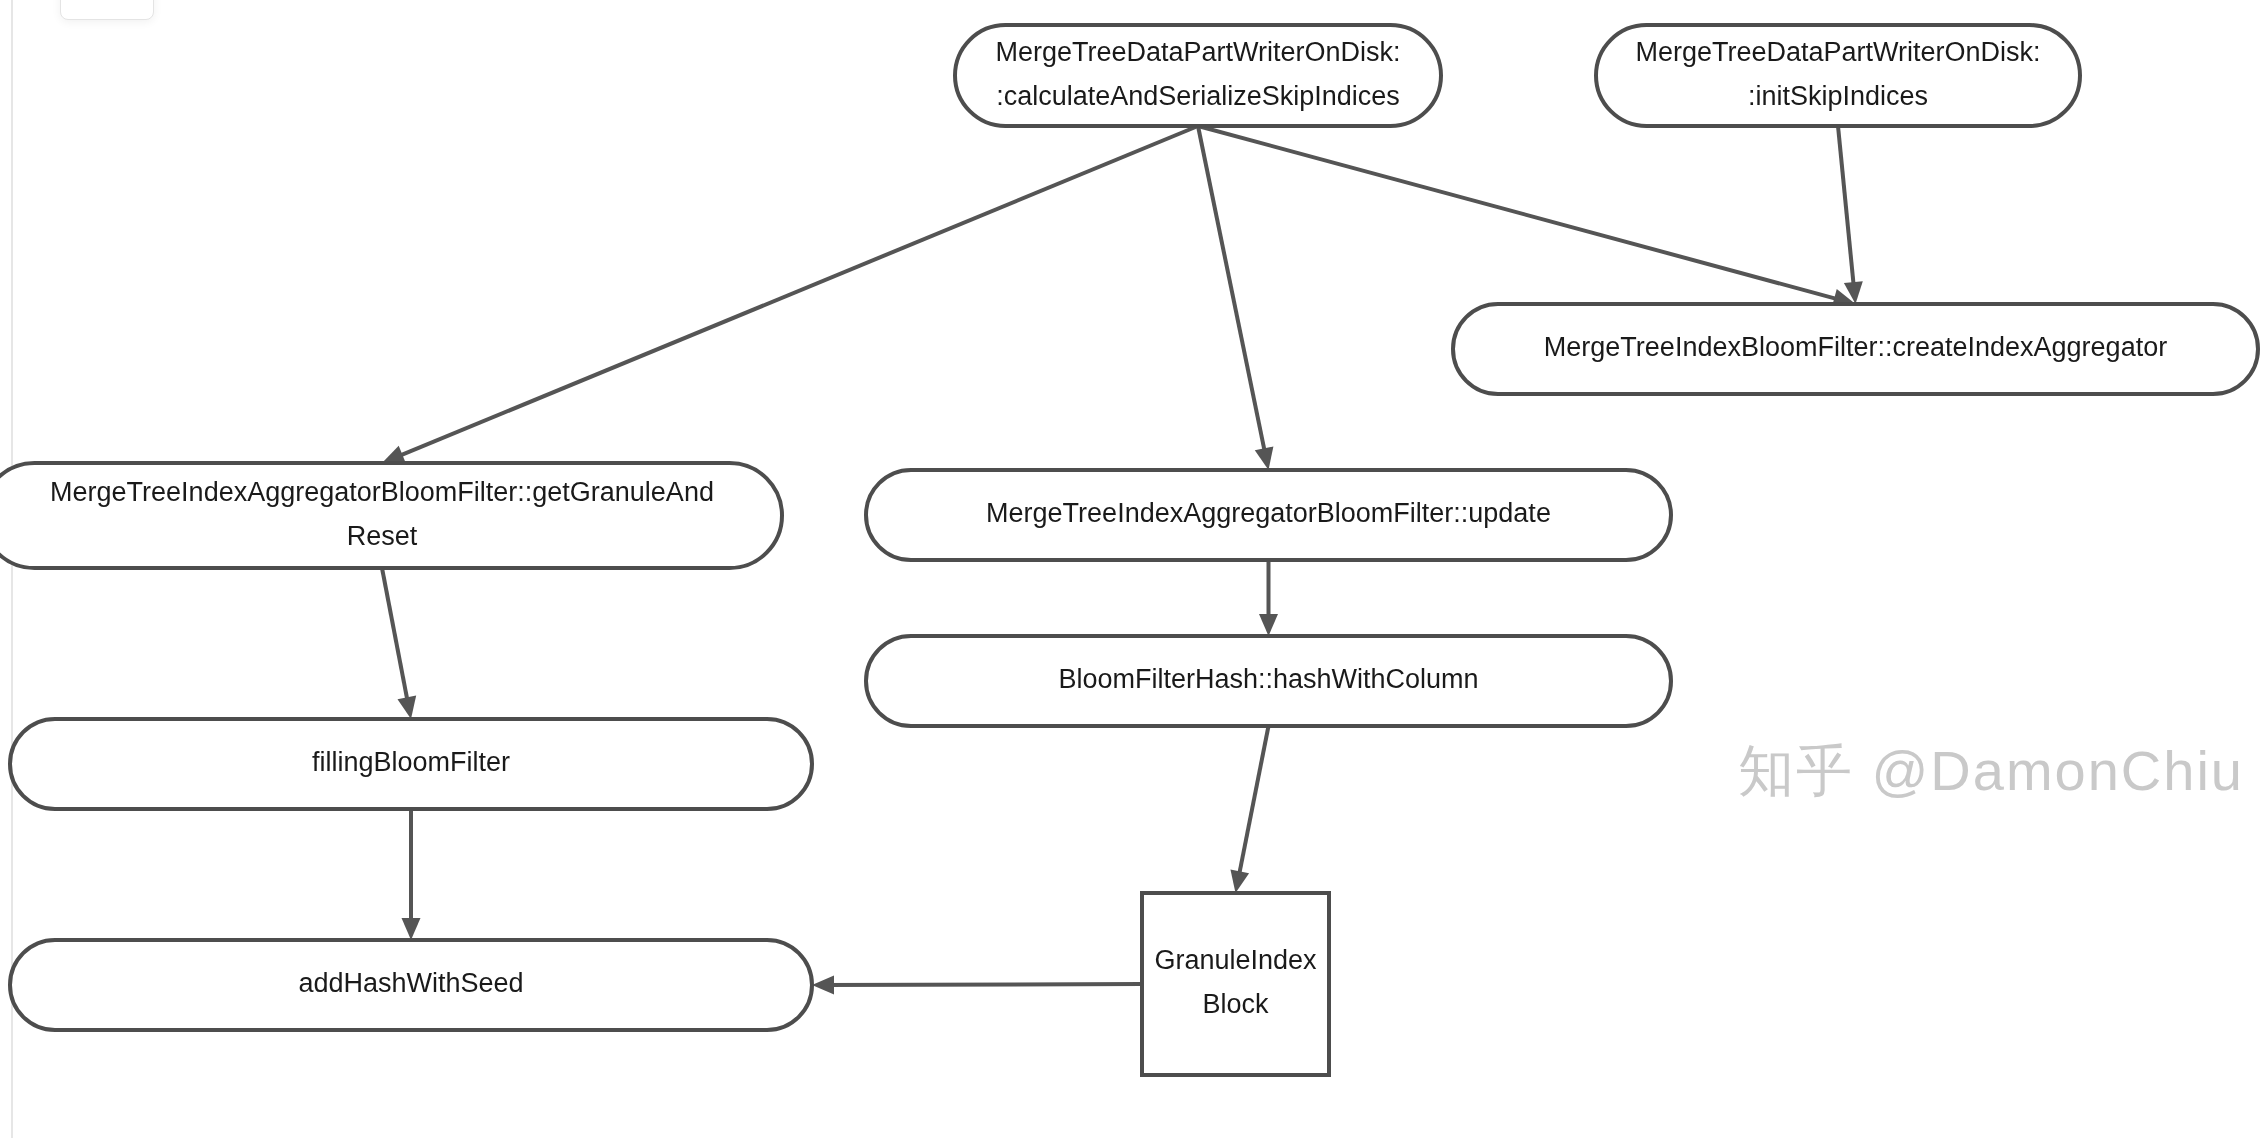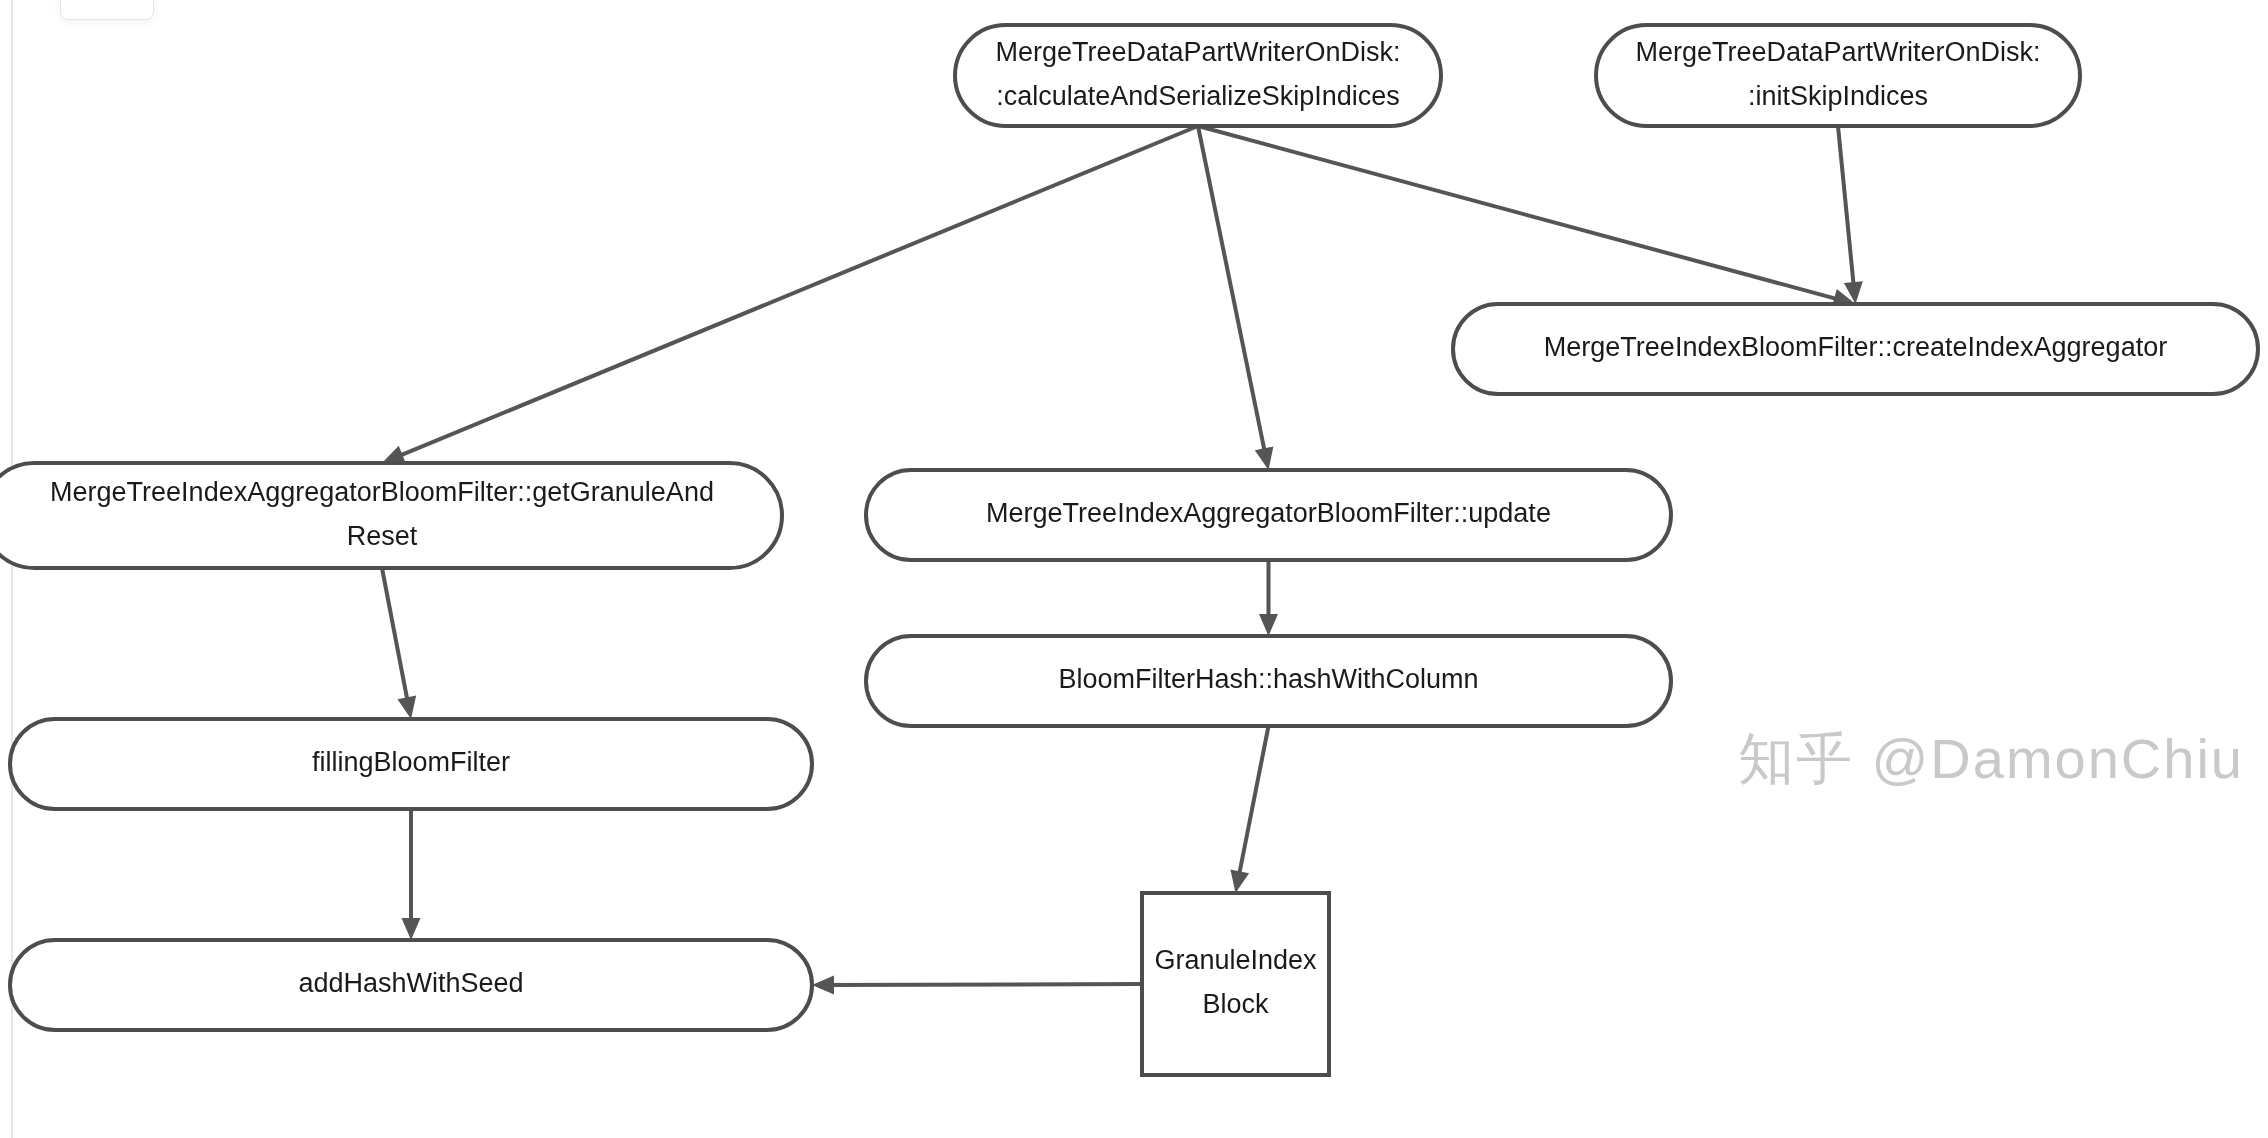--- a/index.html
+++ b/index.html
@@ -60,21 +60,21 @@
     width: 92px;
     height: 58px;
     background: #ffffff;
     border: 1px solid #e4e4e4;
     border-radius: 8px;
     box-shadow: 0 2px 10px rgba(0,0,0,0.06);
   }
   .watermark {
     position: absolute;
     right: 24px;
-    bottom: 44px;
+    bottom: 32px;
     font-family: "Liberation Sans", sans-serif;
     font-size: 56px;
     color: #c9c9c9;
     letter-spacing: 2px;
     white-space: nowrap;
     user-select: none;
   }
 </style>
 </head>
 <body>

